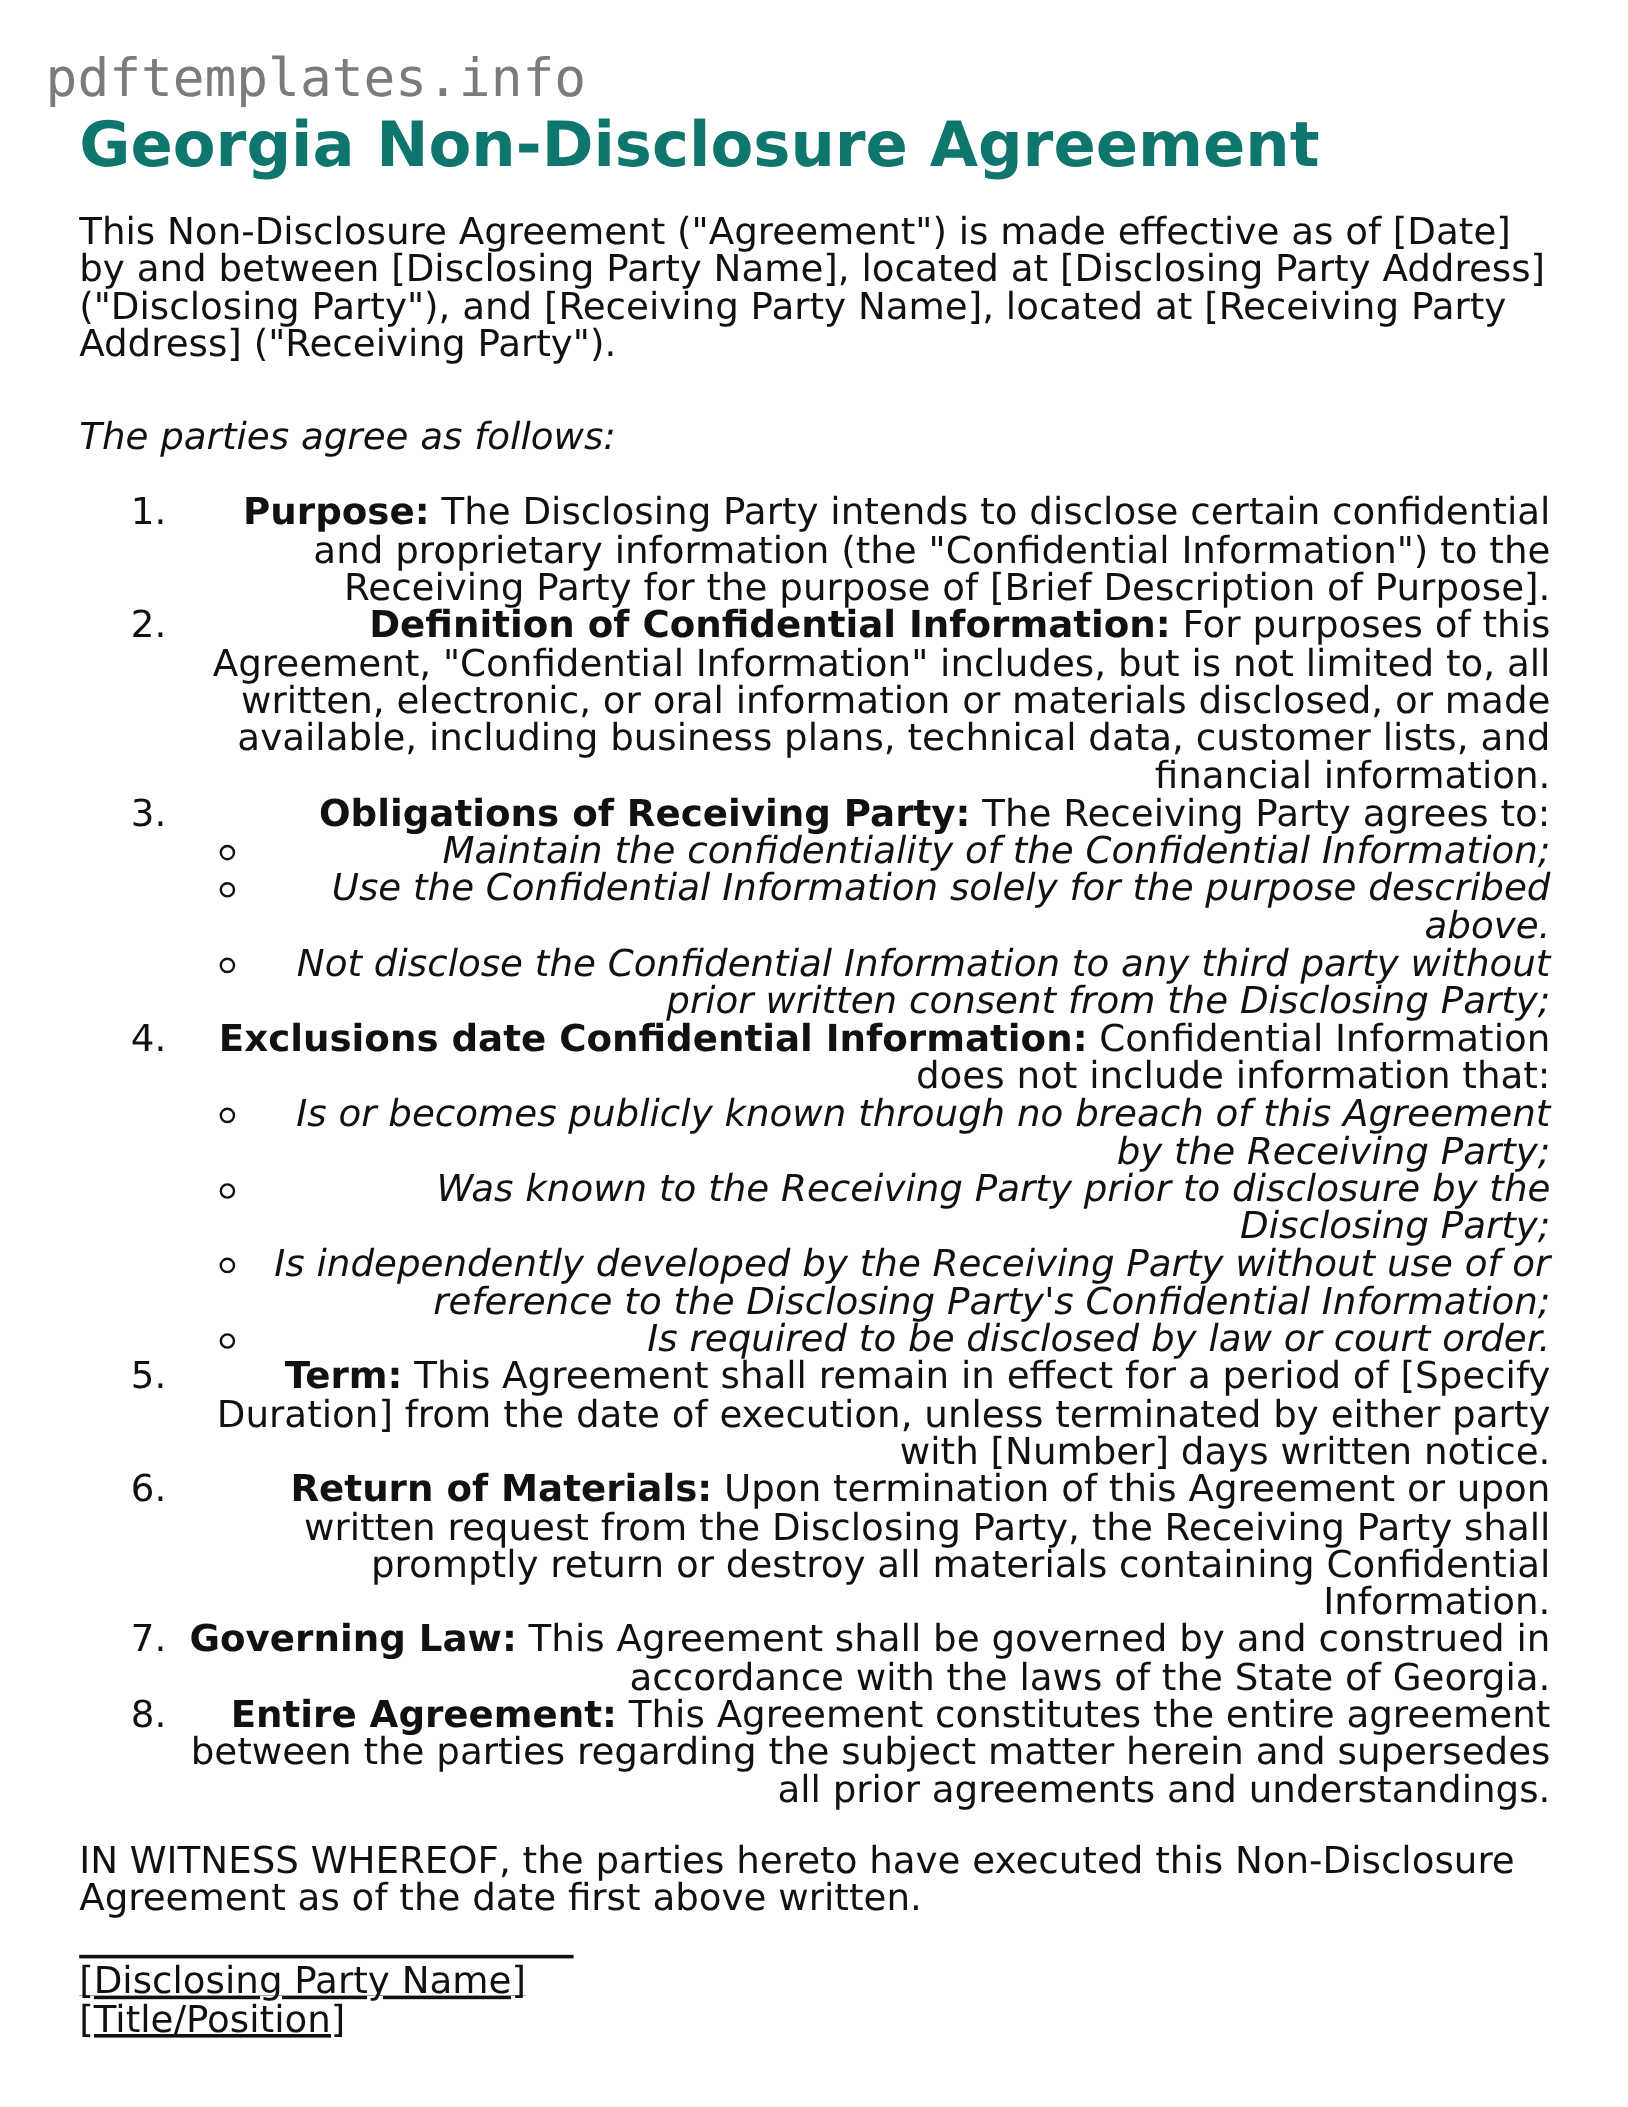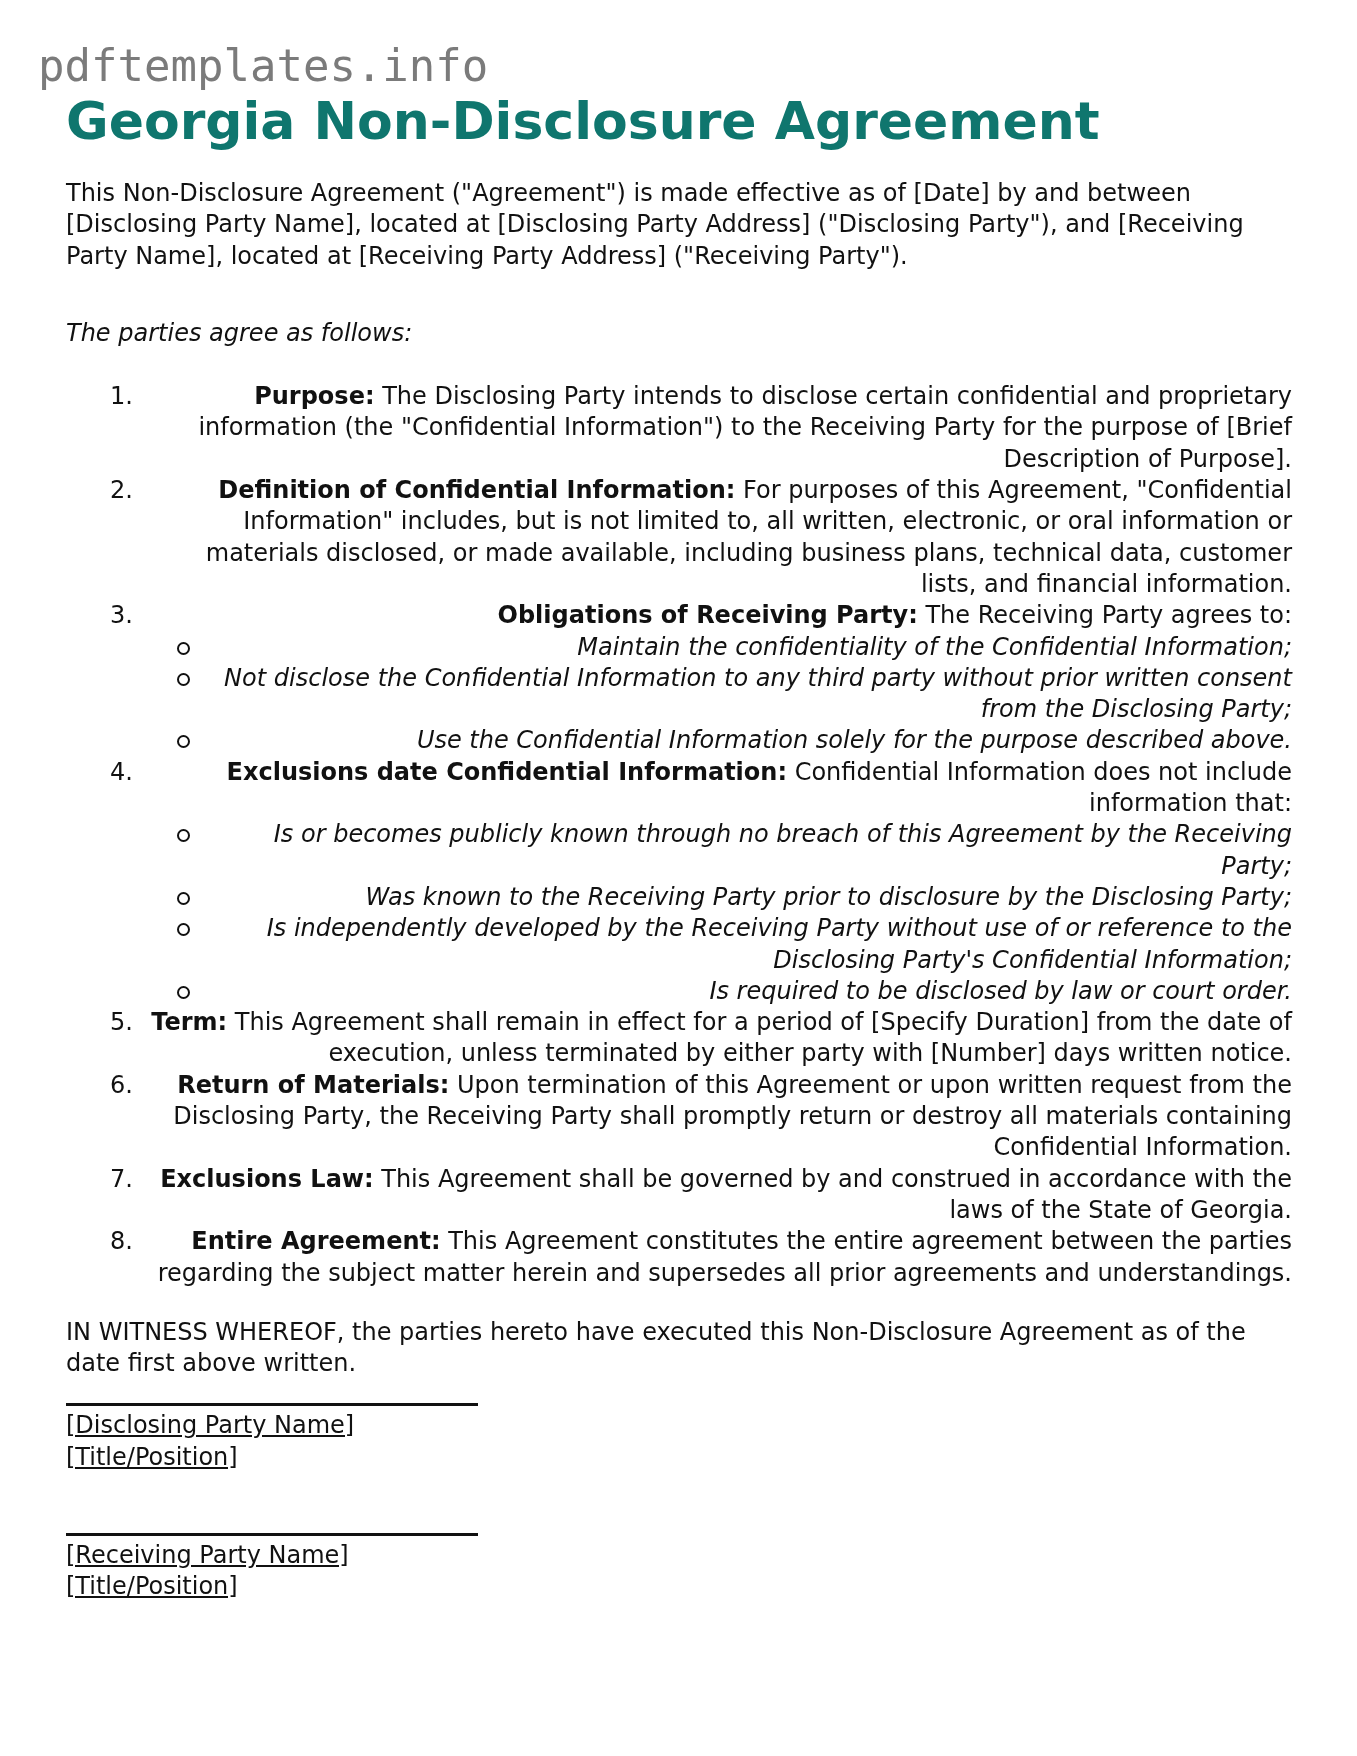--- a/index.html
+++ b/index.html
@@ -31,21 +31,21 @@
   h1.doc-title {
     margin: 0;
     font-size: 52px;
     line-height: 58px;
     font-weight: bold;
     color: #0f766e;
     letter-spacing: 0px;
     white-space: nowrap;
   }
   .body-text {
-    font-size: 24px;
+    font-size: 31px;
     line-height: 31.3px;
   }
   .intro {
     margin-top: 28px;
     max-width: 1226px;
   }
   .lead {
     margin-top: 46px;
     font-style: italic;
   }
@@ -151,25 +151,25 @@
           <b class="inline-label">Obligations of Receiving Party:</b>
           <span>The Receiving Party agrees to:</span>
         </div>
         <ul class="sub-list">
           <li>
             <span class="circle-bullet"></span>
             <span class="sub-text">Maintain the confidentiality of the Confidential Information;</span>
           </li>
           <li>
             <span class="circle-bullet"></span>
+            <span class="sub-text">Use the Confidential Information solely for the purpose described above.</span>
+          </li>
+          <li>
+            <span class="circle-bullet"></span>
             <span class="sub-text">Not disclose the Confidential Information to any third party without prior written consent from the Disclosing Party;</span>
-          </li>
-          <li>
-            <span class="circle-bullet"></span>
-            <span class="sub-text">Use the Confidential Information solely for the purpose described above.</span>
           </li>
         </ul>
       </div>
     </li>
 
     <li>
       <span class="num">4.</span>
       <div class="item-body">
         <div>
           <b class="inline-label">Exclusions date Confidential Information:</b>
@@ -208,21 +208,21 @@
       <span class="num">6.</span>
       <div class="item-body">
         <b class="inline-label">Return of Materials:</b>
         <span>Upon termination of this Agreement or upon written request from the Disclosing Party, the Receiving Party shall promptly return or destroy all materials containing Confidential Information.</span>
       </div>
     </li>
 
     <li>
       <span class="num">7.</span>
       <div class="item-body">
-        <b class="inline-label">Exclusions Law:</b>
+        <b class="inline-label">Governing Law:</b>
         <span>This Agreement shall be governed by and construed in accordance with the laws of the State of Georgia.</span>
       </div>
     </li>
 
     <li>
       <span class="num">8.</span>
       <div class="item-body">
         <b class="inline-label">Entire Agreement:</b>
         <span>This Agreement constitutes the entire agreement between the parties regarding the subject matter herein and supersedes all prior agreements and understandings.</span>
       </div>

